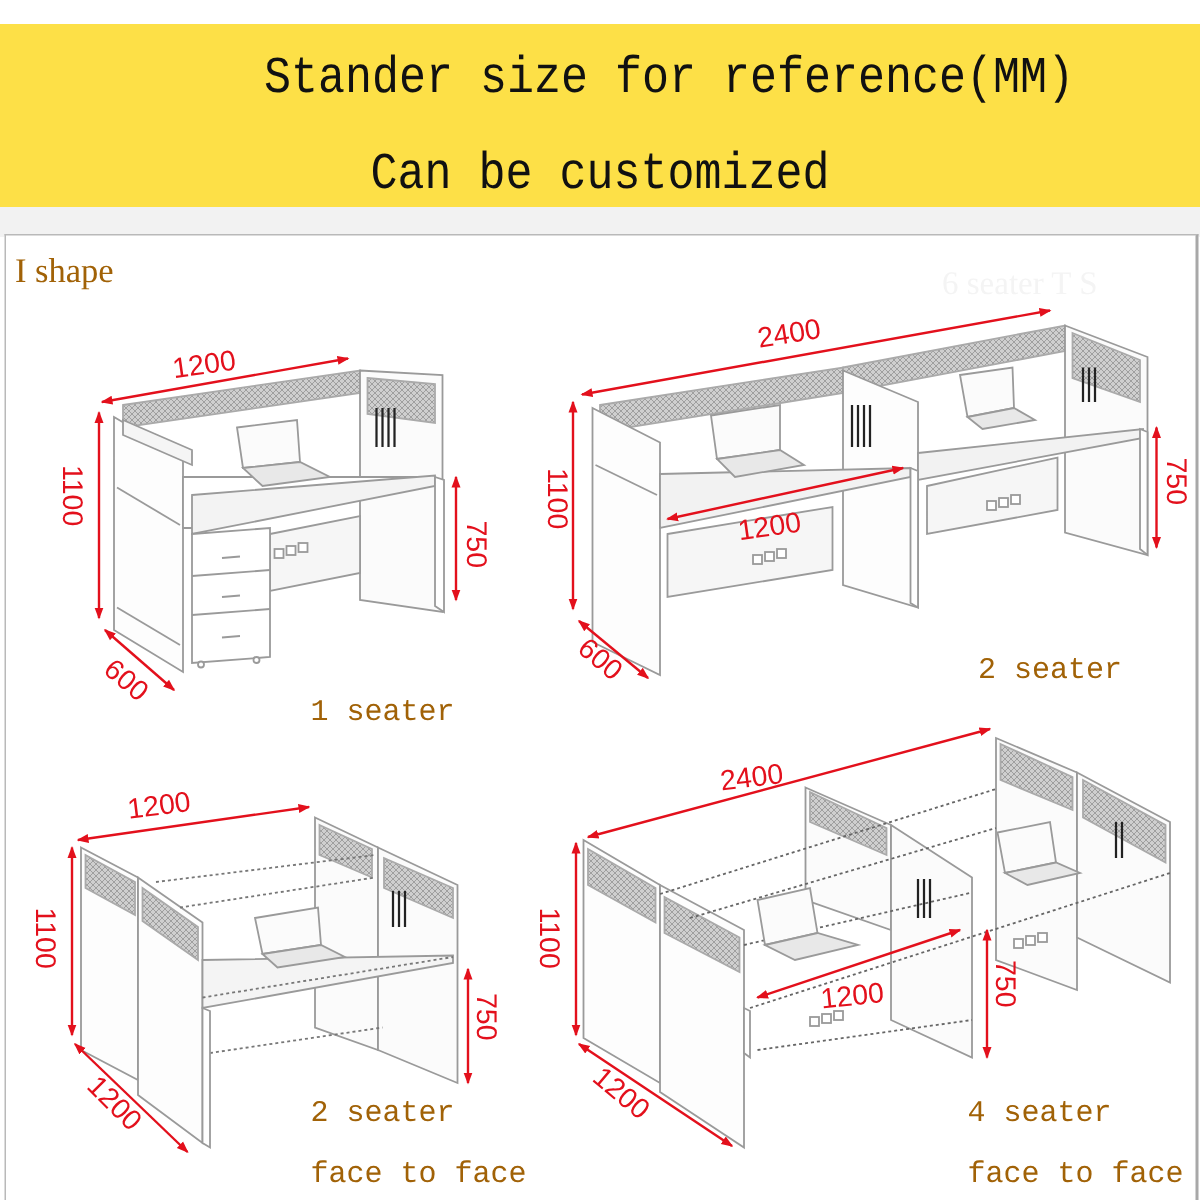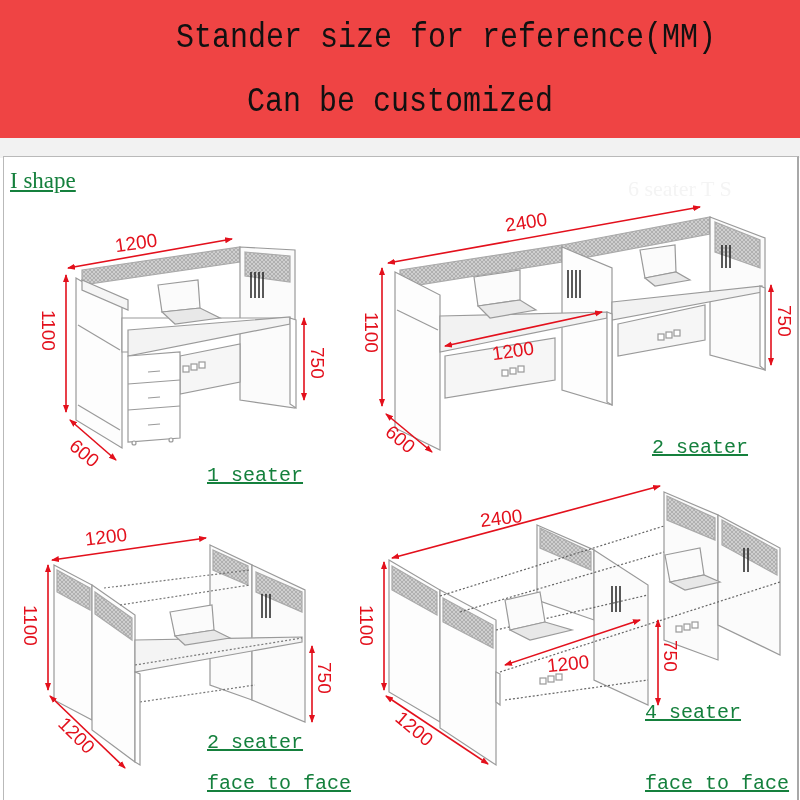--- a/index.html
+++ b/index.html
@@ -1,22 +1,22 @@
 <!DOCTYPE html>
 <html><head>
 <meta charset="utf-8">
 <style>
   html, body { margin: 0; padding: 0; }
   body { width: 800px; height: 800px; position: relative; overflow: hidden; background: #ffffff; font-family: "DejaVu Serif", "Liberation Serif", serif; }
-  .header { position: absolute; left: 0; top: 0; width: 800px; height: 138px; background: #ef4444; }
+  .header { position: absolute; left: 0; top: 16px; width: 800px; height: 138px; background: #fde047; }
   .title1 { position: absolute; left: 176px; top: 18px; font-family: "Liberation Mono", "DejaVu Sans Mono", monospace; font-size: 30px; color: #111; letter-spacing: 0px; transform: scaleY(1.15); transform-origin: left top; white-space: nowrap; }
   .title2 { position: absolute; left: 247px; top: 82px; font-family: "Liberation Mono", "DejaVu Sans Mono", monospace; font-size: 30px; color: #111; transform: scaleY(1.15); transform-origin: left top; white-space: nowrap; }
   .band { position: absolute; left: 0; top: 138px; width: 800px; height: 20px; background: #f2f2f2; }
   .panel { position: absolute; left: 3px; top: 156px; width: 793px; height: 650px; background: #fff; border-top: 1px solid #b9b9b9; border-left: 1px solid #b9b9b9; border-right: 2px solid #a8a8a8; }
-  .label { position: absolute; font-family: "Liberation Mono", "DejaVu Sans Mono", monospace; color: #15803d; white-space: nowrap; text-decoration: underline; }
+  .label { position: absolute; font-family: "Liberation Mono", "DejaVu Sans Mono", monospace; color: #a16207; white-space: nowrap; }
   .shape-label { left: 10px; top: 168px; font-size: 23px; font-family: "Liberation Serif", "DejaVu Serif", serif; }
   .cap { font-size: 20px; }
   .watermark { position: absolute; left: 628px; top: 176px; font-size: 22px; color: #f4f4f4; font-family: "Liberation Serif", serif; }
   svg { position: absolute; left: 0; top: 0; }
   .dim { font-family: "Liberation Sans", "DejaVu Sans", sans-serif; font-size: 19px; fill: #e3101c; }
 </style>
 </head>
 <body>
 
 <div class="header">
@@ -230,14 +230,14 @@
   <text class="dim" x="547" y="670" transform="rotate(-6 570 664)">1200</text>
   <text class="dim" x="0" y="0" transform="translate(360 605) rotate(90)">1100</text>
   <text class="dim" x="0" y="0" transform="translate(664 640) rotate(90)">750</text>
   <text class="dim" x="0" y="0" transform="translate(394 720) rotate(40)">1200</text>
 </svg>
 
 <div class="label cap" style="left:207px; top:464px;">1 seater</div>
 <div class="label cap" style="left:652px; top:436px;">2 seater</div>
 <div class="label cap" style="left:207px; top:731px;">2 seater</div>
 <div class="label cap" style="left:207px; top:772px;">face to face</div>
-<div class="label cap" style="left:645px; top:701px;text-align:right;">4 seater</div>
+<div class="label cap" style="left:645px; top:731px;text-align:right;">4 seater</div>
 <div class="label cap" style="left:645px; top:772px;">face to face</div>
 
 </body></html>

